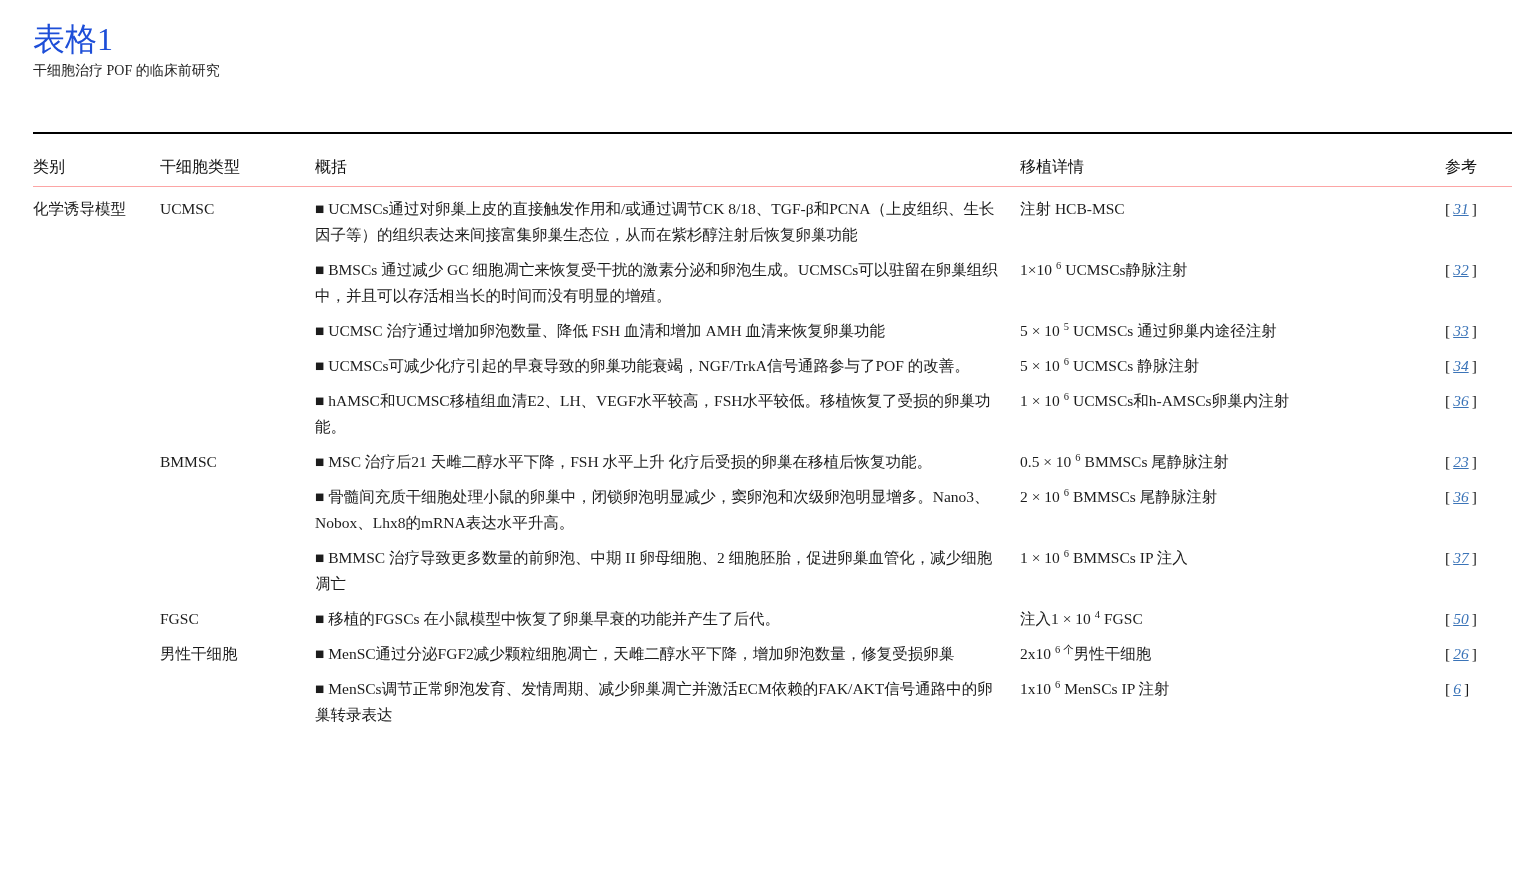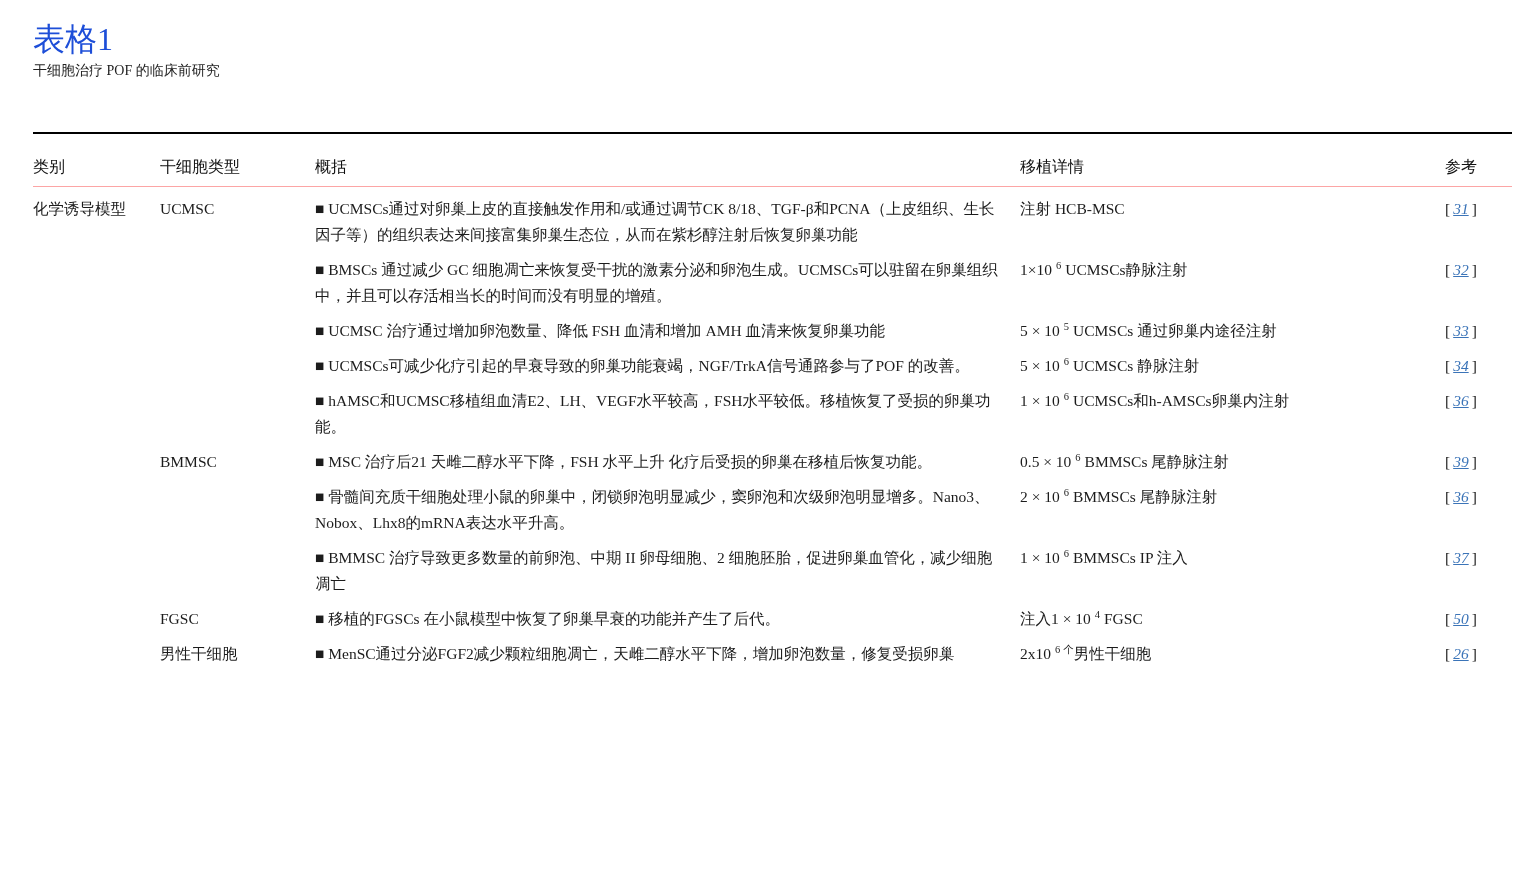--- a/index.html
+++ b/index.html
@@ -118,21 +118,21 @@
     <td class="type"></td>
     <td class="summary">■ hAMSC和UCMSC移植组血清E2、LH、VEGF水平较高，FSH水平较低。移植恢复了受损的卵巢功能。</td>
     <td class="details"><span>1 × 10 </span><sup class="exp">6</sup><span> UCMSCs和h-AMSCs卵巢内注射</span></td>
     <td class="ref"><span class="bracket">[</span><a class="ref-link" href="#">36</a><span class="bracket">]</span></td>
   </tr>
         <tr>
     <td class="cat"></td>
     <td class="type">BMMSC</td>
     <td class="summary">■ MSC 治疗后21 天雌二醇水平下降，FSH 水平上升 化疗后受损的卵巢在移植后恢复功能。</td>
     <td class="details"><span>0.5 × 10 </span><sup class="exp">6</sup><span> BMMSCs 尾静脉注射</span></td>
-    <td class="ref"><span class="bracket">[</span><a class="ref-link" href="#">39</a><span class="bracket">]</span></td>
+    <td class="ref"><span class="bracket">[</span><a class="ref-link" href="#">23</a><span class="bracket">]</span></td>
   </tr>
         <tr>
     <td class="cat"></td>
     <td class="type"></td>
     <td class="summary">■ 骨髓间充质干细胞处理小鼠的卵巢中，闭锁卵泡明显减少，窦卵泡和次级卵泡明显增多。Nano3、Nobox、Lhx8的mRNA表达水平升高。</td>
     <td class="details"><span>2 × 10 </span><sup class="exp">6</sup><span> BMMSCs 尾静脉注射</span></td>
     <td class="ref"><span class="bracket">[</span><a class="ref-link" href="#">36</a><span class="bracket">]</span></td>
   </tr>
         <tr>
     <td class="cat"></td>
@@ -148,15 +148,22 @@
     <td class="details"><span>注入1 × 10 </span><sup class="exp">4</sup><span> FGSC</span></td>
     <td class="ref"><span class="bracket">[</span><a class="ref-link" href="#">50</a><span class="bracket">]</span></td>
   </tr>
         <tr>
     <td class="cat"></td>
     <td class="type">男性干细胞</td>
     <td class="summary">■ MenSC通过分泌FGF2减少颗粒细胞凋亡，天雌二醇水平下降，增加卵泡数量，修复受损卵巢</td>
     <td class="details"><span>2x10 </span><sup class="exp">6 个</sup><span>男性干细胞</span></td>
     <td class="ref"><span class="bracket">[</span><a class="ref-link" href="#">26</a><span class="bracket">]</span></td>
   </tr>
+        <tr>
+    <td class="cat"></td>
+    <td class="type"></td>
+    <td class="summary">■ MenSCs调节正常卵泡发育、发情周期、减少卵巢凋亡并激活ECM依赖的FAK/AKT信号通路中的卵巢转录表达</td>
+    <td class="details"><span>1x10 </span><sup class="exp">6</sup><span> MenSCs IP 注射</span></td>
+    <td class="ref"><span class="bracket">[</span><a class="ref-link" href="#">6</a><span class="bracket">]</span></td>
+  </tr>
       </tbody>
   </table>
 </div>
 
 </body></html>

